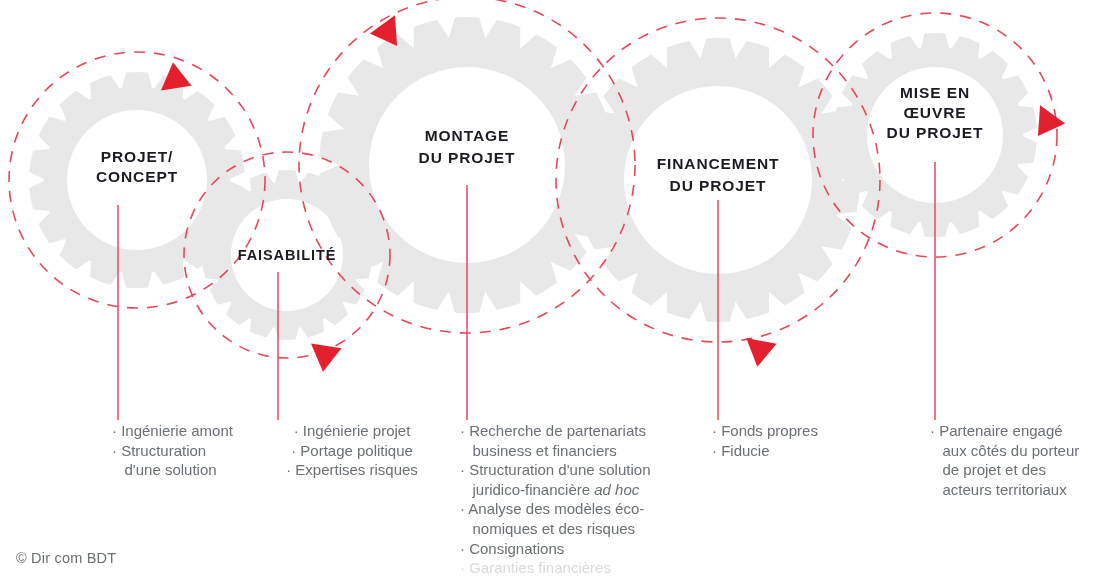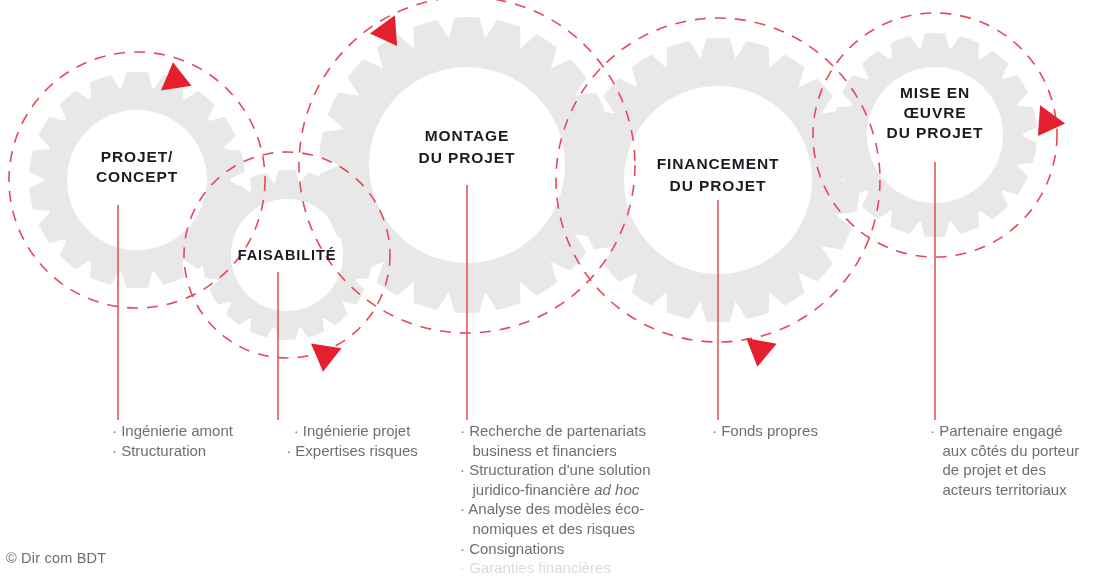--- a/index.html
+++ b/index.html
@@ -55,21 +55,21 @@
   }
   .bullets .bline.faded {
     color: #d8dade;
   }
   .bullets .bline em {
     font-style: italic;
     text-align: center;
   }
   #credit {
     position: absolute;
-    left: 6px;
+    left: 16px;
     top: 550px;
     font-family: "Liberation Sans", sans-serif;
     font-size: 14.5px;
     color: #6b6f76;
     letter-spacing: 0.2px;
   }
 </style>
 </head>
 <body>
 
@@ -127,21 +127,21 @@
         <text x="467" y="163" class="gear-label">DU PROJET</text>
         <text x="718" y="169" class="gear-label">FINANCEMENT</text>
         <text x="718" y="191" class="gear-label">DU PROJET</text>
         <text x="935" y="98" class="gear-label">MISE EN</text>
         <text x="935" y="118" class="gear-label">ŒUVRE</text>
         <text x="935" y="138" class="gear-label">DU PROJET</text>
       </g>
   </svg>
 
   <div id="bullets-host">
-      <div class="bullets" style="left: 112px; top: 421px; width: 150px;"><span class="bline">· Ingénierie amont</span><span class="bline">· Structuration</span></div>
-      <div class="bullets" style="left: 272px; top: 421px; width: 160px; text-align: center;"><span class="bline">· Ingénierie projet</span><span class="bline">· Expertises risques</span></div>
+      <div class="bullets" style="left: 112px; top: 421px; width: 150px;"><span class="bline">· Ingénierie amont</span><span class="bline">· Structuration</span><span class="bline">   d'une solution</span></div>
+      <div class="bullets" style="left: 272px; top: 421px; width: 160px; text-align: center;"><span class="bline">· Ingénierie projet</span><span class="bline">· Portage politique</span><span class="bline">· Expertises risques</span></div>
       <div class="bullets" style="left: 460px; top: 421px; width: 220px;"><span class="bline">· Recherche de partenariats</span><span class="bline">   business et financiers</span><span class="bline">· Structuration d'une solution</span><span class="bline">   juridico-financière <em>ad hoc</em></span><span class="bline">· Analyse des modèles éco-</span><span class="bline">   nomiques et des risques</span><span class="bline">· Consignations</span><span class="bline faded">· Garanties financières</span></div>
-      <div class="bullets" style="left: 712px; top: 421px; width: 170px;"><span class="bline">· Fonds propres</span></div>
+      <div class="bullets" style="left: 712px; top: 421px; width: 170px;"><span class="bline">· Fonds propres</span><span class="bline">· Fiducie</span></div>
       <div class="bullets" style="left: 930px; top: 421px; width: 180px;"><span class="bline">· Partenaire engagé</span><span class="bline">   aux côtés du porteur</span><span class="bline">   de projet et des</span><span class="bline">   acteurs territoriaux</span></div>
     </div>
 
   <div id="credit">© Dir com BDT</div>
 </div>
 
 </body></html>

